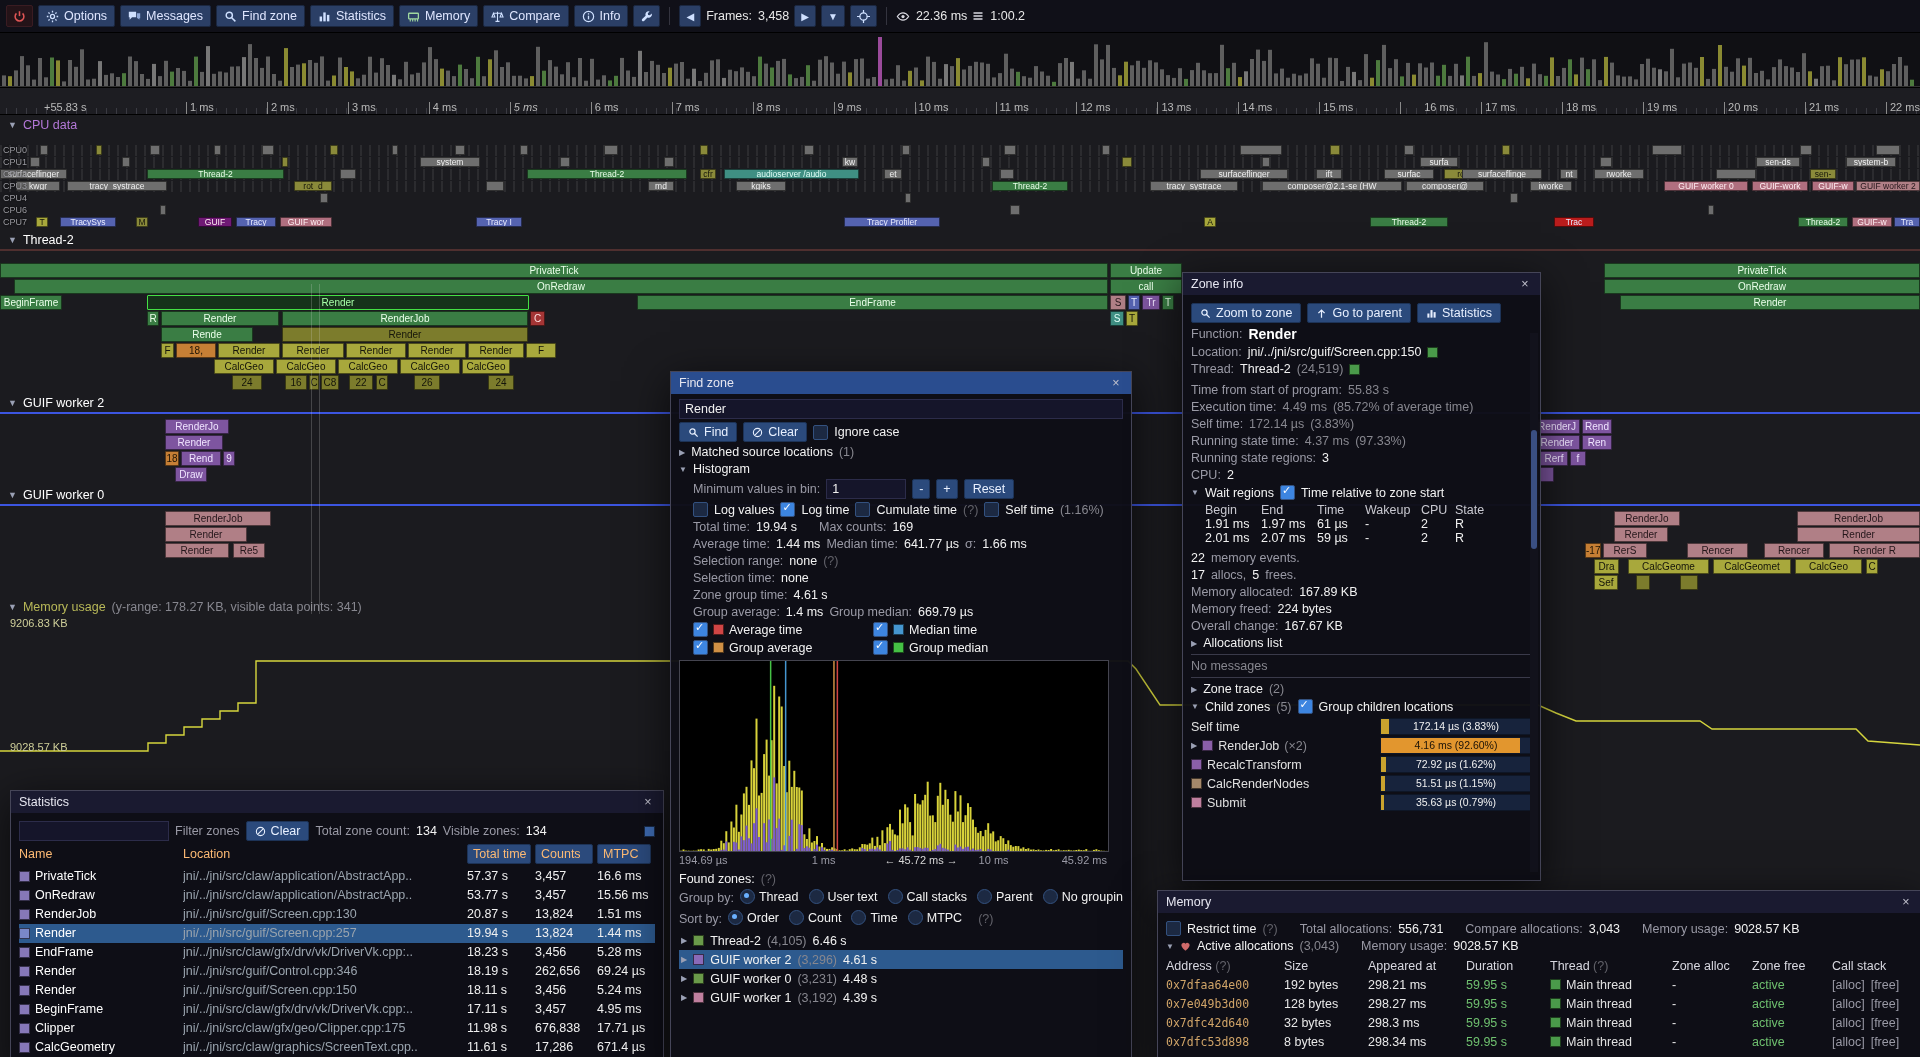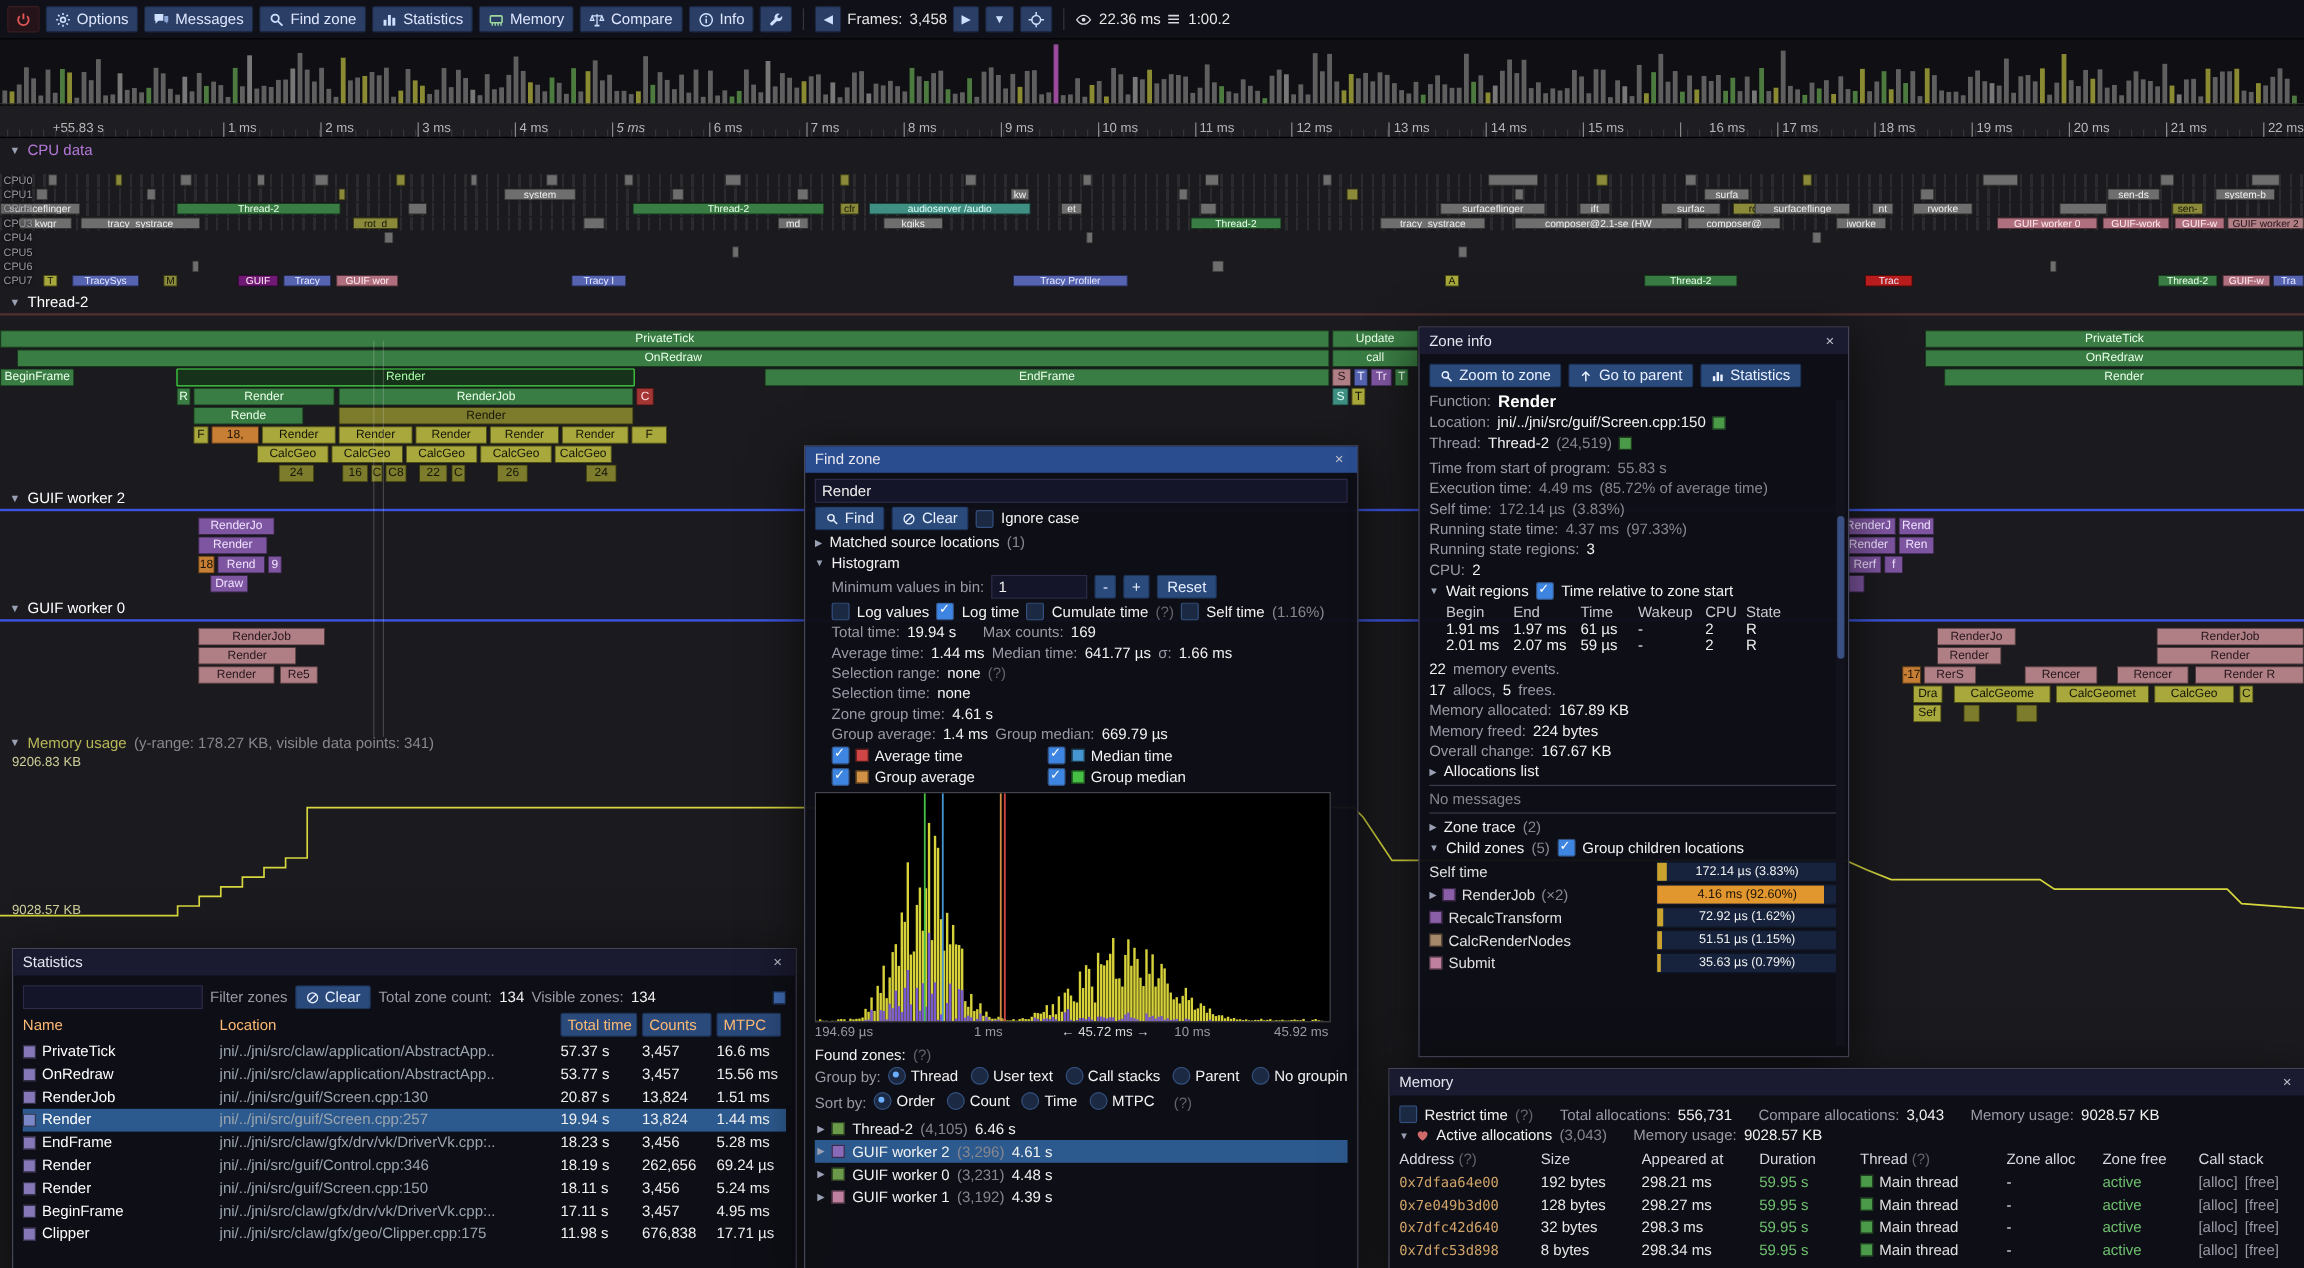--- a/index.html
+++ b/index.html
@@ -685,25 +685,20 @@
           <div class="zone" style="left: 1856px; width: 64px; background: rgb(176, 127, 134); color: rgb(36, 22, 26);">GUIF worker 2</div>
           <span class="cpu-label">CPU3</span>
         </div>
         <div class="cpu-row">
           <div class="zone" style="left: 320px; width: 8px; background: rgb(110, 110, 110); color: rgb(240, 240, 240);"></div>
           <div class="zone" style="left: 905px; width: 6px; background: rgb(110, 110, 110); color: rgb(240, 240, 240);"></div>
           <div class="zone" style="left: 1510px; width: 8px; background: rgb(110, 110, 110); color: rgb(240, 240, 240);"></div>
           <span class="cpu-label">CPU4</span>
         </div>
         <div class="cpu-row">
-          <div class="zone" style="left: 610px; width: 6px; background: rgb(110, 110, 110); color: rgb(240, 240, 240);"></div>
-          <div class="zone" style="left: 1215px; width: 8px; background: rgb(110, 110, 110); color: rgb(240, 240, 240);"></div>
-          <span class="cpu-label">CPU5</span>
-        </div>
-        <div class="cpu-row">
           <div class="zone" style="left: 160px; width: 6px; background: rgb(110, 110, 110); color: rgb(240, 240, 240);"></div>
           <div class="zone" style="left: 1010px; width: 10px; background: rgb(110, 110, 110); color: rgb(240, 240, 240);"></div>
           <div class="zone" style="left: 1708px; width: 6px; background: rgb(110, 110, 110); color: rgb(240, 240, 240);"></div>
           <span class="cpu-label">CPU6</span>
         </div>
         <div class="cpu-row">
           <div class="zone" style="left: 36px; width: 12px; background: rgb(168, 168, 60); color: rgb(21, 21, 10);">T</div>
           <div class="zone" style="left: 60px; width: 56px; background: rgb(85, 99, 176); color: rgb(232, 235, 255);">TracySys</div>
           <div class="zone" style="left: 136px; width: 12px; background: rgb(138, 138, 58); color: rgb(21, 21, 10);">M</div>
           <div class="zone" style="left: 198px; width: 34px; background: #701a75; color: rgb(255, 238, 242);">GUIF</div>
@@ -993,20 +988,30 @@
           </div>
           <div class="strow">
             <div class="st-name">
               <span class="sq" style="background: rgb(134, 120, 184);"></span>
               <span>Clipper</span>
             </div>
             <div class="st-loc">jni/../jni/src/claw/gfx/geo/Clipper.cpp:175</div>
             <div class="st-num">11.98 s</div>
             <div class="st-num">676,838</div>
             <div class="st-num">17.71 µs</div>
+          </div>
+          <div class="strow">
+            <div class="st-name">
+              <span class="sq" style="background: rgb(134, 120, 184);"></span>
+              <span>CalcGeometry</span>
+            </div>
+            <div class="st-loc">jni/../jni/src/claw/graphics/ScreenText.cpp..</div>
+            <div class="st-num">11.61 s</div>
+            <div class="st-num">17,286</div>
+            <div class="st-num">671.4 µs</div>
           </div>
         </div>
     </div>
   </div>
 
   <div class="win" id="win-find" style="left:670px;top:371px;width:460px;height:700px;z-index:12;">
     <div class="win-title focused">
       <span>Find zone</span>
       <span class="win-close">×</span>
     </div>

